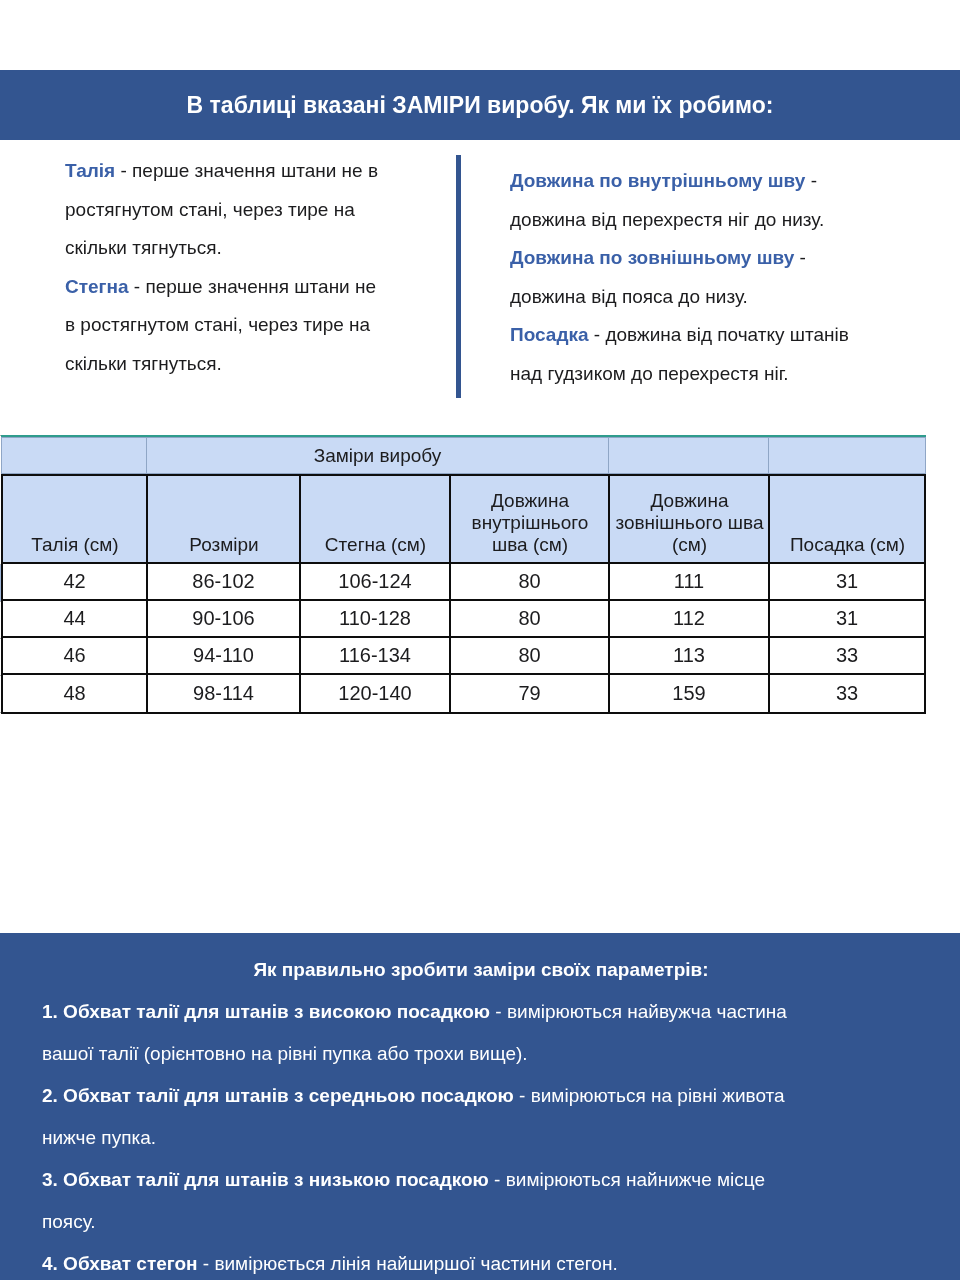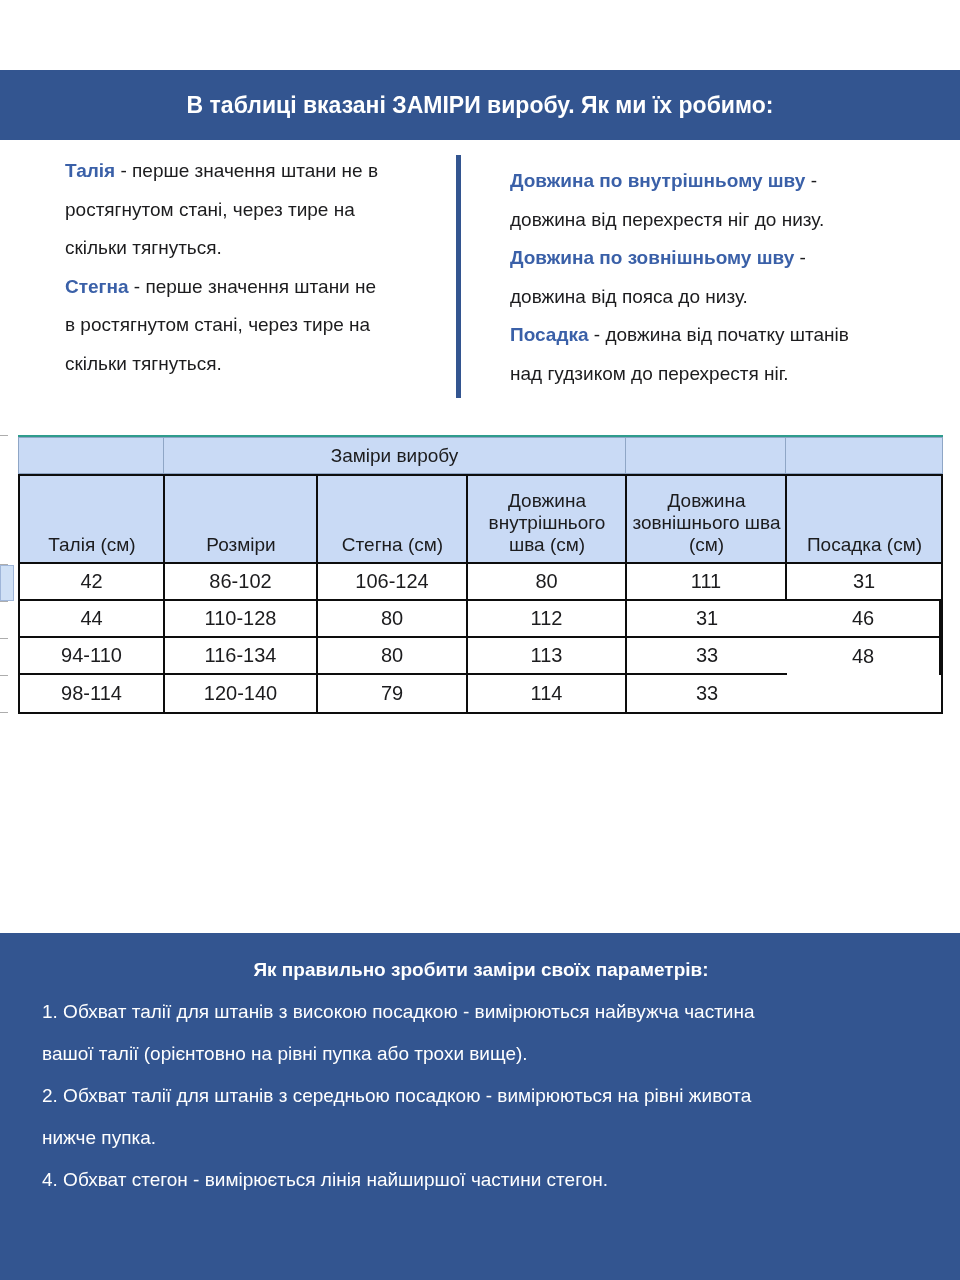--- a/index.html
+++ b/index.html
@@ -41,21 +41,21 @@
     background:var(--banner-bg);
   }
   
   .sliver{position:absolute;left:0;top:423px;width:18px;height:282px;}
   .tick{position:absolute;left:0;width:8px;height:1px;background:var(--tick-gray);}
   .sliver-cell{
     position:absolute;left:0;top:130px;width:14px;height:36px;
     background:var(--sliver-fill);border:1px solid #9fb6d9;box-sizing:border-box;
   }
   
-  .table-wrap{position:absolute;left:18px;top:423px;width:925px;}
+  .table-wrap{position:absolute;left:1px;top:423px;width:925px;}
   .teal-line{width:925px;height:2px;background:var(--teal-line);}
   .band{
     display:grid;grid-template-columns:145px 462px 160px 152px;
     height:37px;box-sizing:border-box;background:var(--table-fill);
     border:1px solid var(--band-border);
   }
   .band-cell{
     border-right:1px solid var(--band-border);
     display:flex;align-items:center;justify-content:center;
     font-size:19px;box-sizing:border-box;
@@ -82,21 +82,21 @@
   .td.col6{border-right:none;}
   .td.lastrow{border-bottom:none;}
   
   .guide{
     position:absolute;left:0;top:921px;width:960px;height:359px;
     background:var(--banner-bg);color:#ffffff;box-sizing:border-box;
     padding:16px 40px 0 42px;font-size:19px;line-height:42px;
   }
   .guide-title{text-align:center;white-space:nowrap;font-weight:bold;}
   .guide-item{white-space:pre-wrap;}
-  .guide .run-b{font-weight:normal;}
+  .guide .run-b{font-weight:bold;}
 </style>
 </head>
 <body>
 
 <div class="page">
 
   <div class="banner">
     <div class="banner-title">В таблиці вказані ЗАМІРИ виробу. Як ми їх робимо:</div>
   </div>
 
@@ -141,43 +141,46 @@
       <div class="th">Посадка (см)</div>
 
       <div class="td">42</div>
       <div class="td">86-102</div>
       <div class="td">106-124</div>
       <div class="td">80</div>
       <div class="td">111</div>
       <div class="td col6">31</div>
 
       <div class="td">44</div>
+      <div class="td">90-106</div>
       <div class="td">110-128</div>
       <div class="td">80</div>
       <div class="td">112</div>
       <div class="td col6">31</div>
 
       <div class="td">46</div>
       <div class="td">94-110</div>
       <div class="td">116-134</div>
       <div class="td">80</div>
       <div class="td">113</div>
       <div class="td col6">33</div>
 
       <div class="td lastrow">48</div>
       <div class="td lastrow">98-114</div>
       <div class="td lastrow">120-140</div>
       <div class="td lastrow">79</div>
-      <div class="td lastrow">114</div>
+      <div class="td lastrow">159</div>
       <div class="td col6 lastrow">33</div>
     </div>
   </div>
 
   <div class="guide">
     <div class="guide-title">Як правильно зробити заміри своїх параметрів:</div>
     <div class="guide-item"><span class="run-b">1. Обхват талії для штанів з високою посадкою</span><span> - вимірюються найвужча частина
 вашої талії (орієнтовно на рівні пупка або трохи вище).</span></div>
     <div class="guide-item"><span class="run-b">2. Обхват талії для штанів з середньою посадкою</span><span> - вимірюються на рівні живота
 нижче пупка.</span></div>
+    <div class="guide-item"><span class="run-b">3. Обхват талії для штанів з низькою посадкою</span><span> - вимірюються найнижче місце
+поясу.</span></div>
     <div class="guide-item"><span class="run-b">4. Обхват стегон</span><span> - вимірюється лінія найширшої частини стегон.</span></div>
   </div>
 
 </div>
 
 </body></html>

